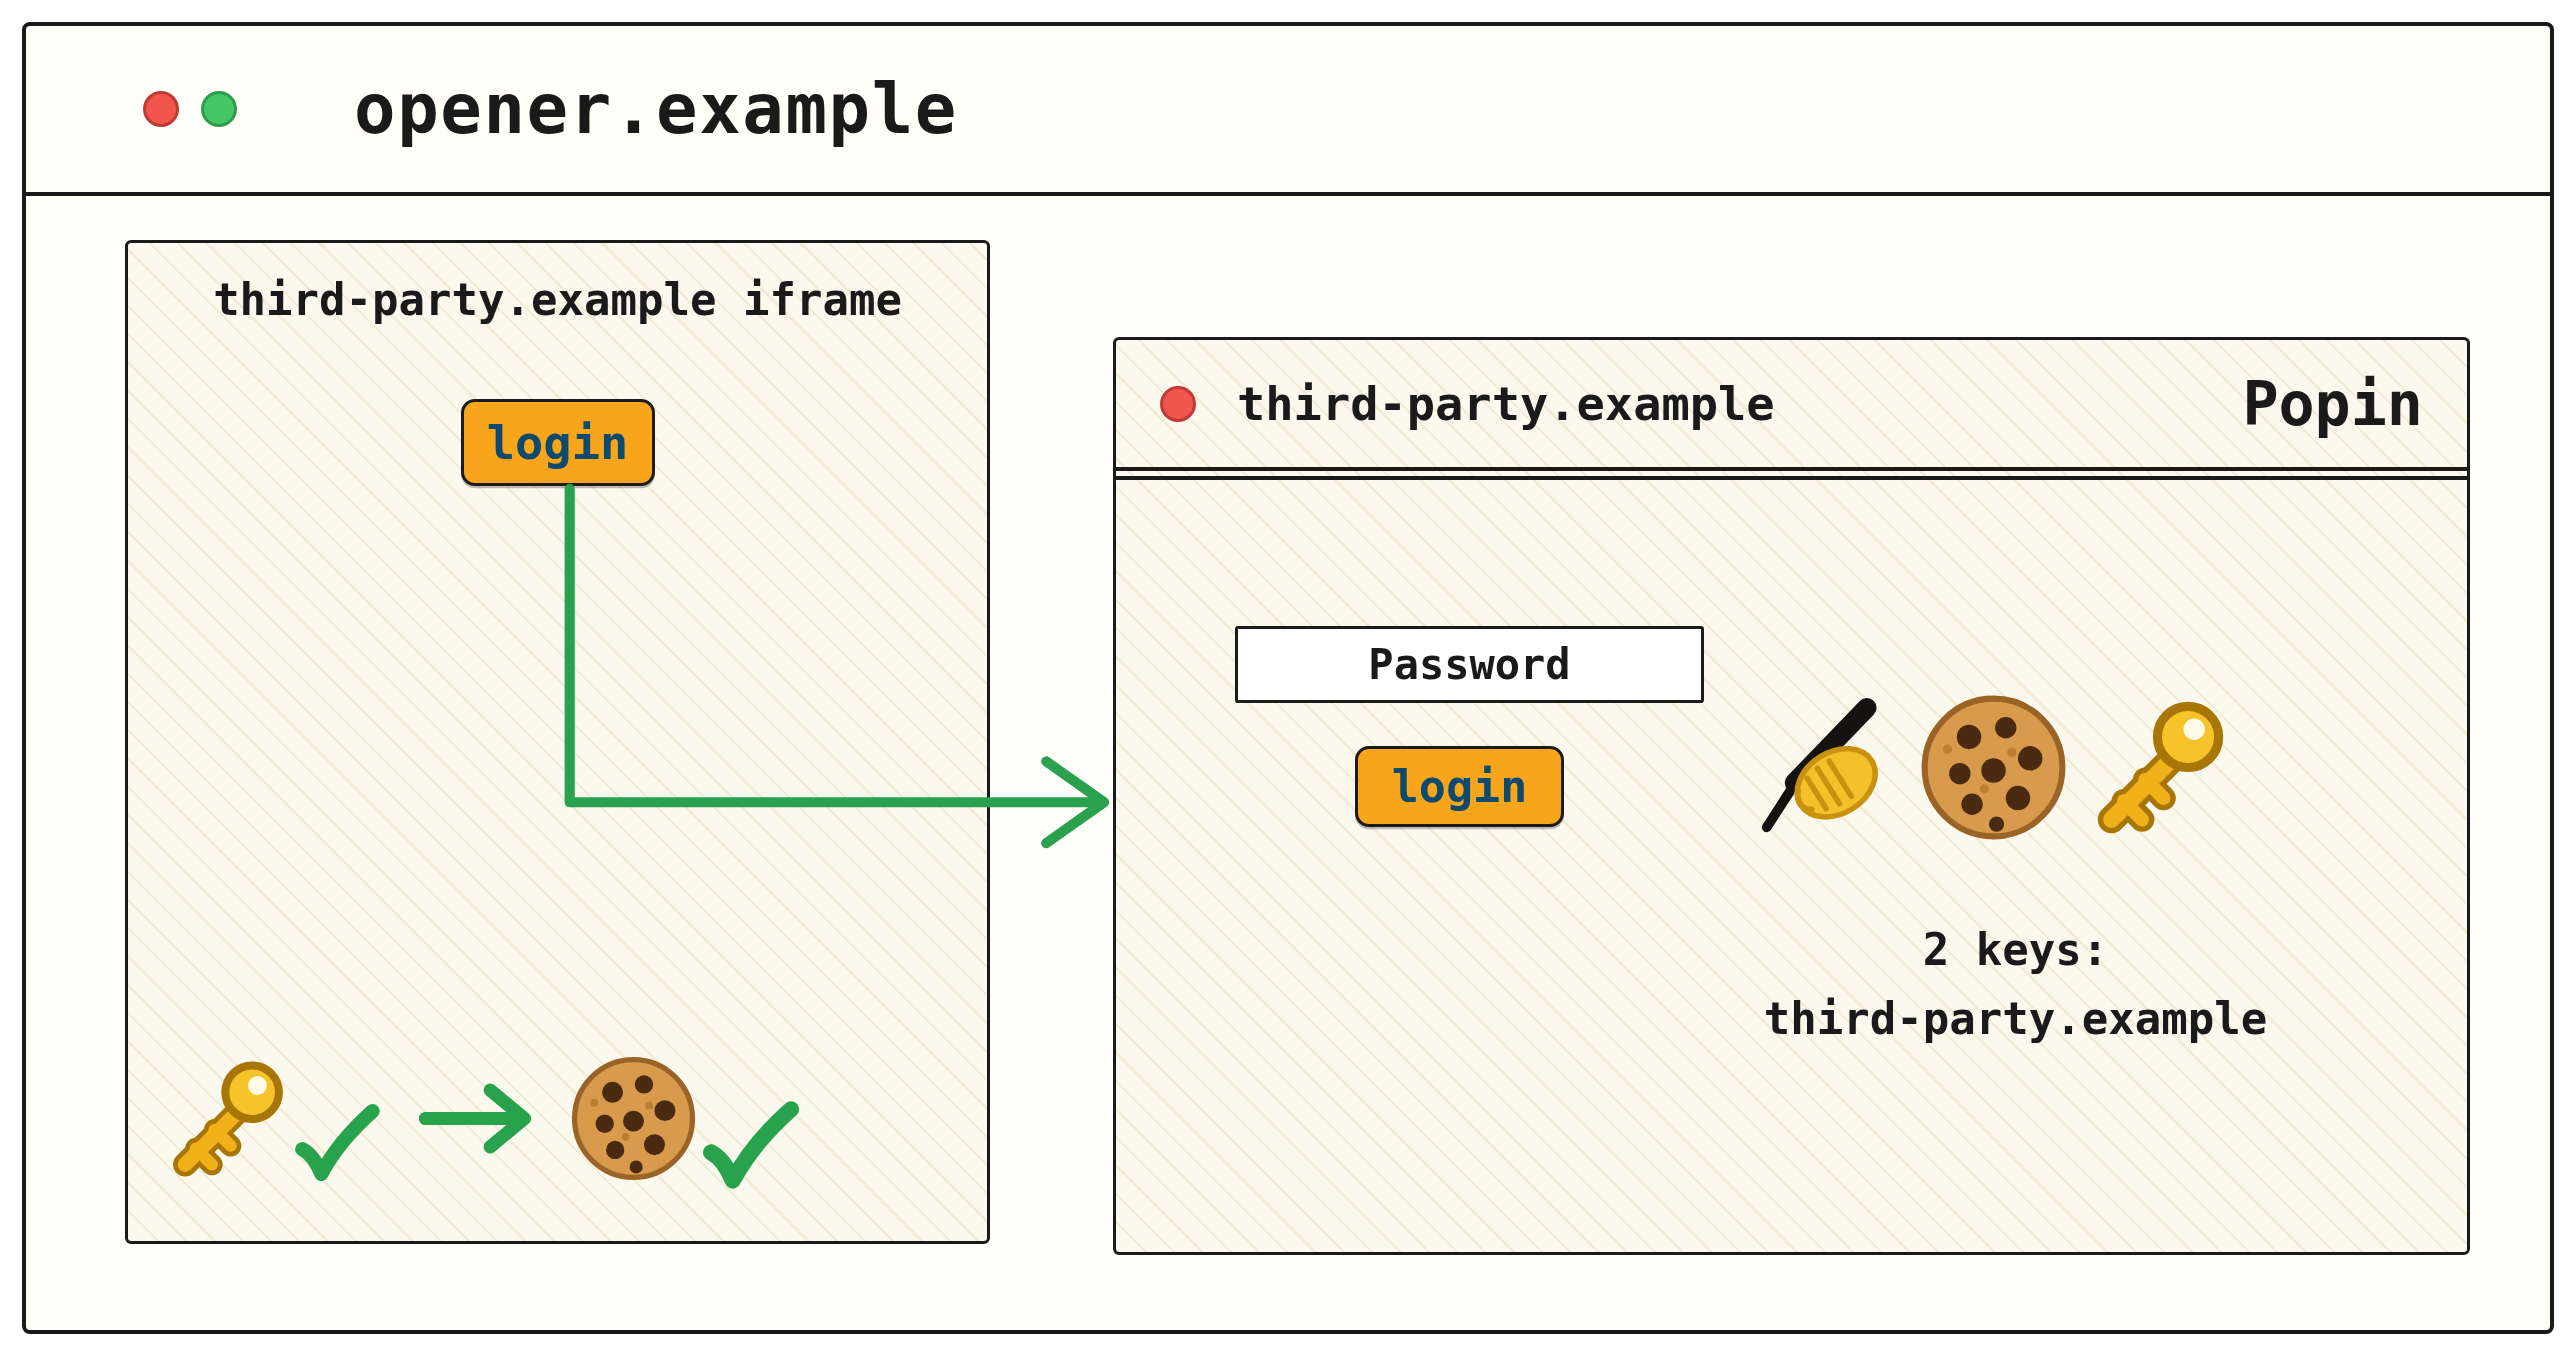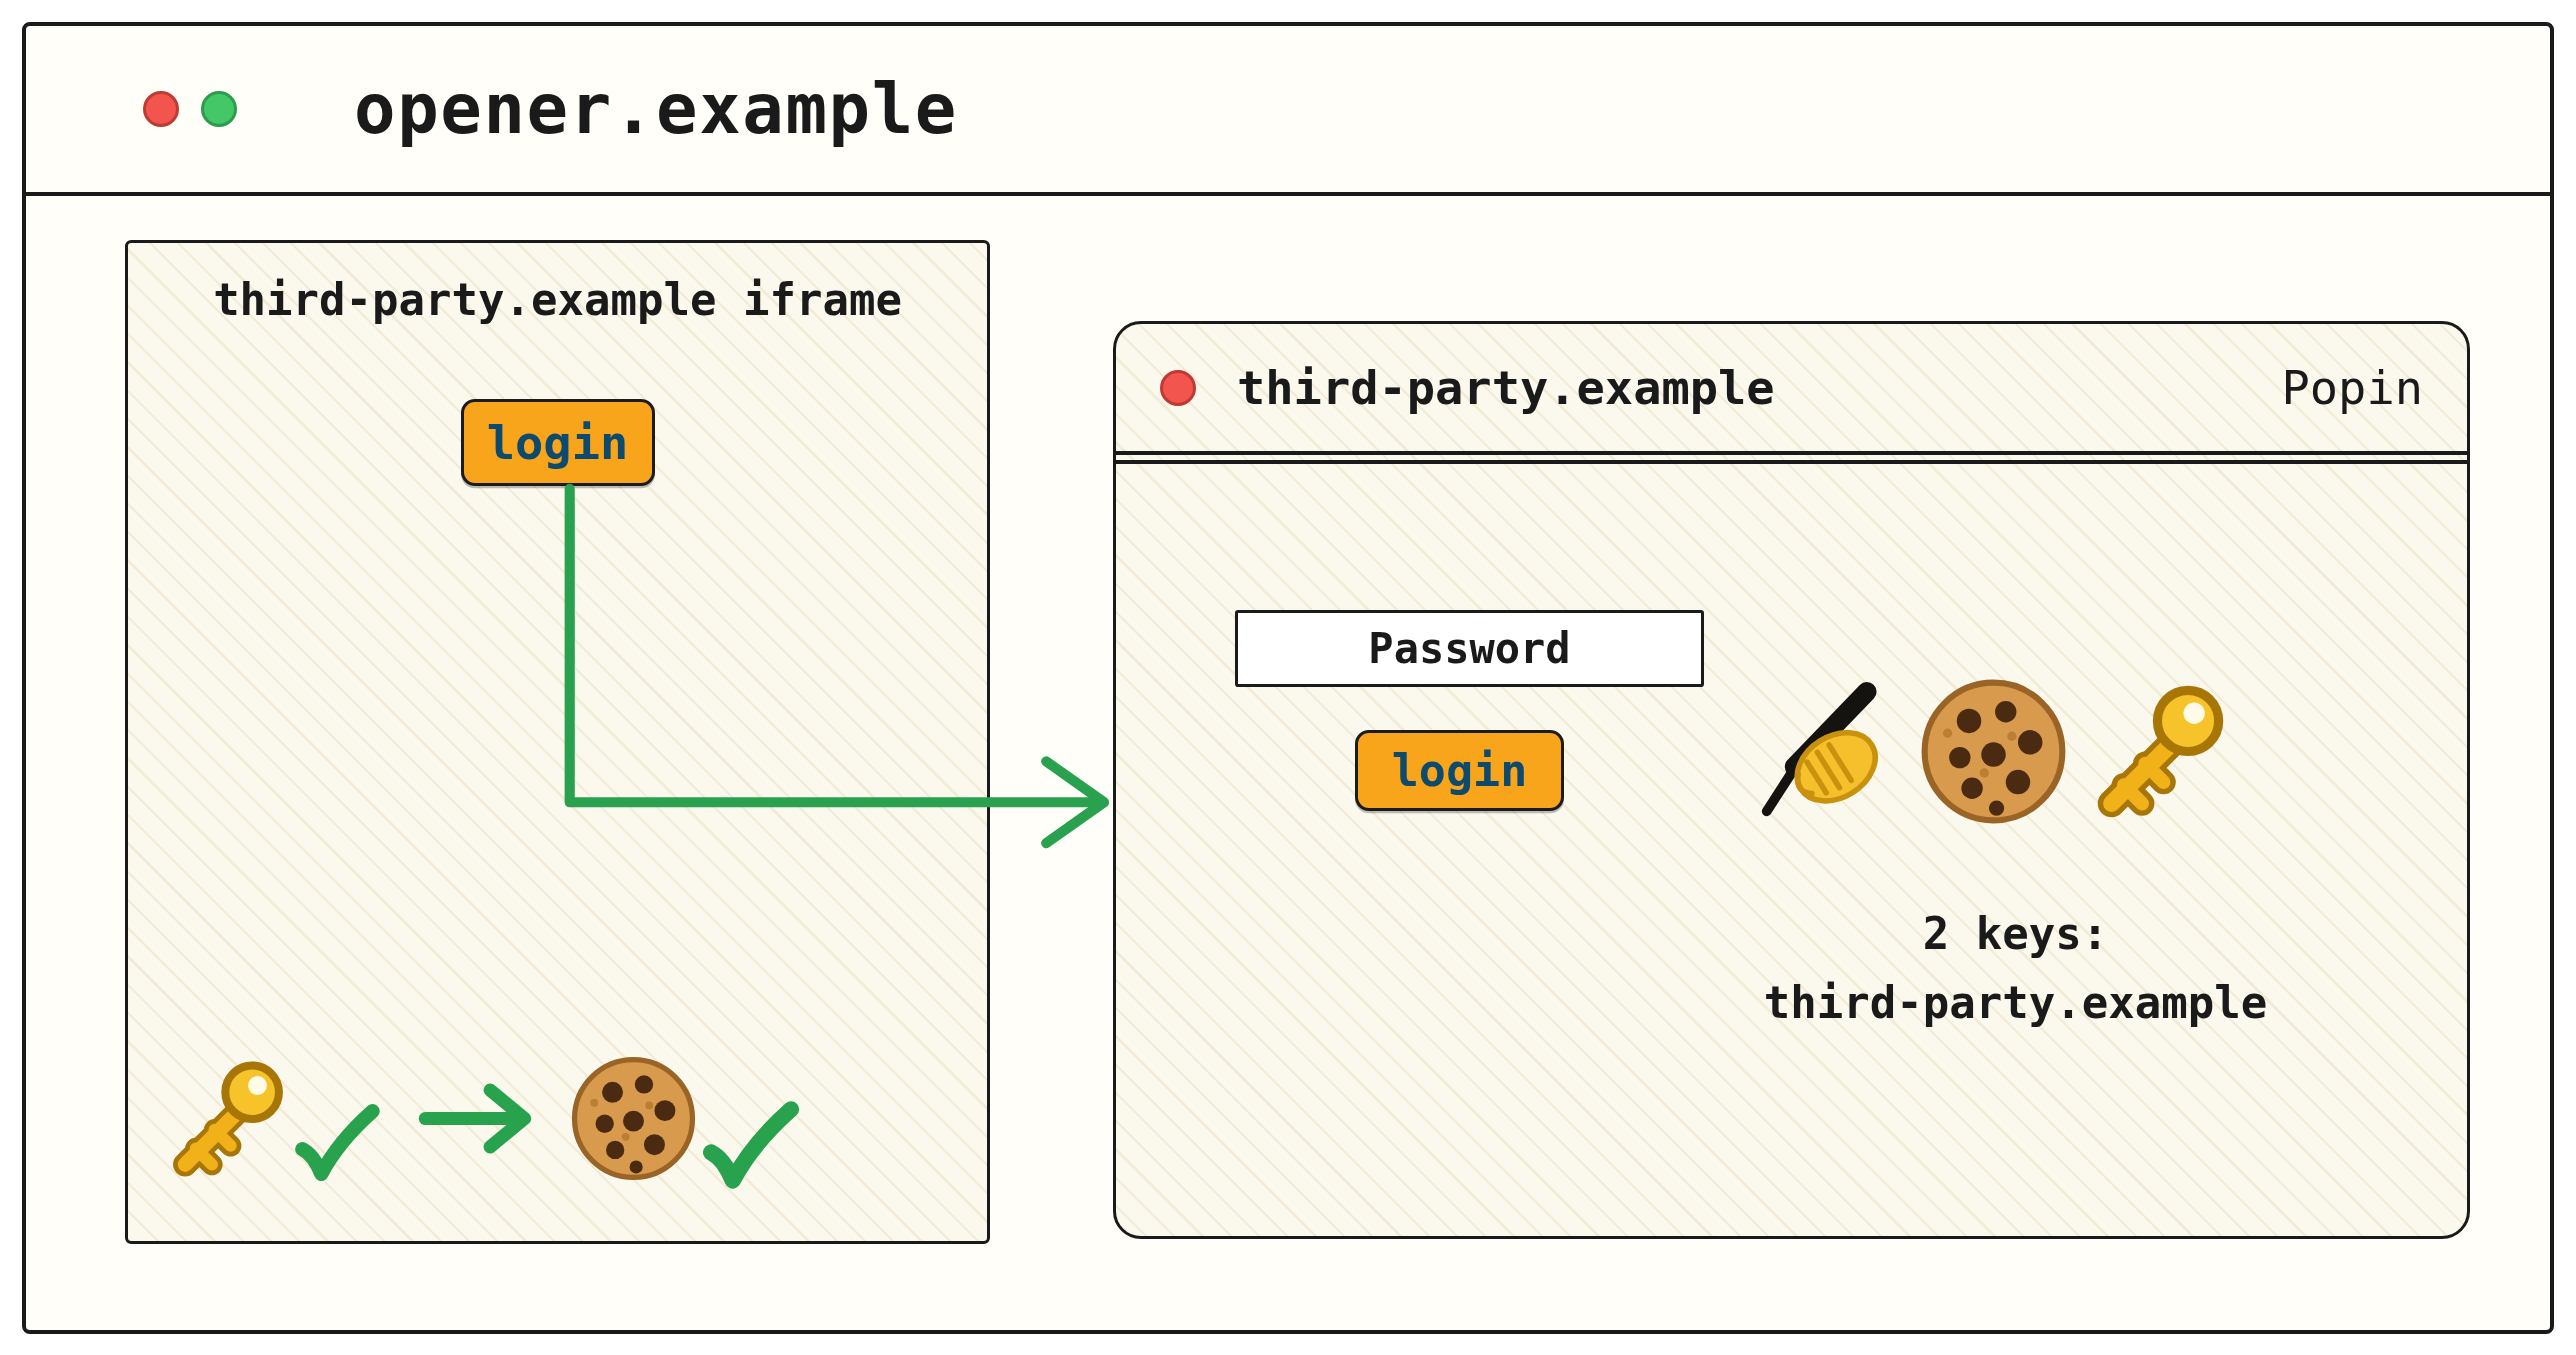--- a/index.html
+++ b/index.html
@@ -60,34 +60,34 @@
   .ic-check-1 { width:95px; height:95px; margin:50px 0 0 -6.2px; }
   .ic-arrow   { width:144px; height:81px; margin:0 20px; }
   .ic-cookie  { width:131px; height:131px; }
   .ic-check-2 { width:108px; height:108px; margin:55px 0 0 -3.1px; }
 
   
   .connector { position:absolute; left:0; top:0; width:100%; height:100%; pointer-events:none; }
 
   
   #popin-window {
-    left:1087px; top:125px; width:1357px; height:918px;
-    display:flex; flex-direction:column;border-radius:28px;
+    left:1087px; top:141px; width:1357px; height:918px;
+    display:flex; flex-direction:column;
   }
   #popin-titlebar {
     height:131px; padding:0 44px; position:relative;
     border-bottom:4.7px solid #1a1a1a;
     display:flex; align-items:center;
   }
   #popin-titlebar::after {
     content:""; position:absolute; left:0; bottom:-12.5px; width:100%; height:3.9px;
     background:#1a1a1a;
   }
   .popin-title { margin-left:41px; font-size:47px; font-weight:bold; }
-  .popin-type  { margin-left:auto; font-size:47px; font-weight:normal; }
+  .popin-type  { margin-left:auto; font-size:60px; font-weight:bold; }
 
   .popin-body { position:relative; flex:1; }
 
   .field {
     position:absolute; background:#ffffff; border:3.1px solid #1b1b1b; border-radius:3.1px;
     display:flex; align-items:center; justify-content:center;
     font-size:42px; font-weight:bold; cursor:text;
   }
   #email-field    { left:114px; top:50px;  width:462px; height:75px; }
   #password-field { left:119px; top:155px; width:469px; height:77px; }

